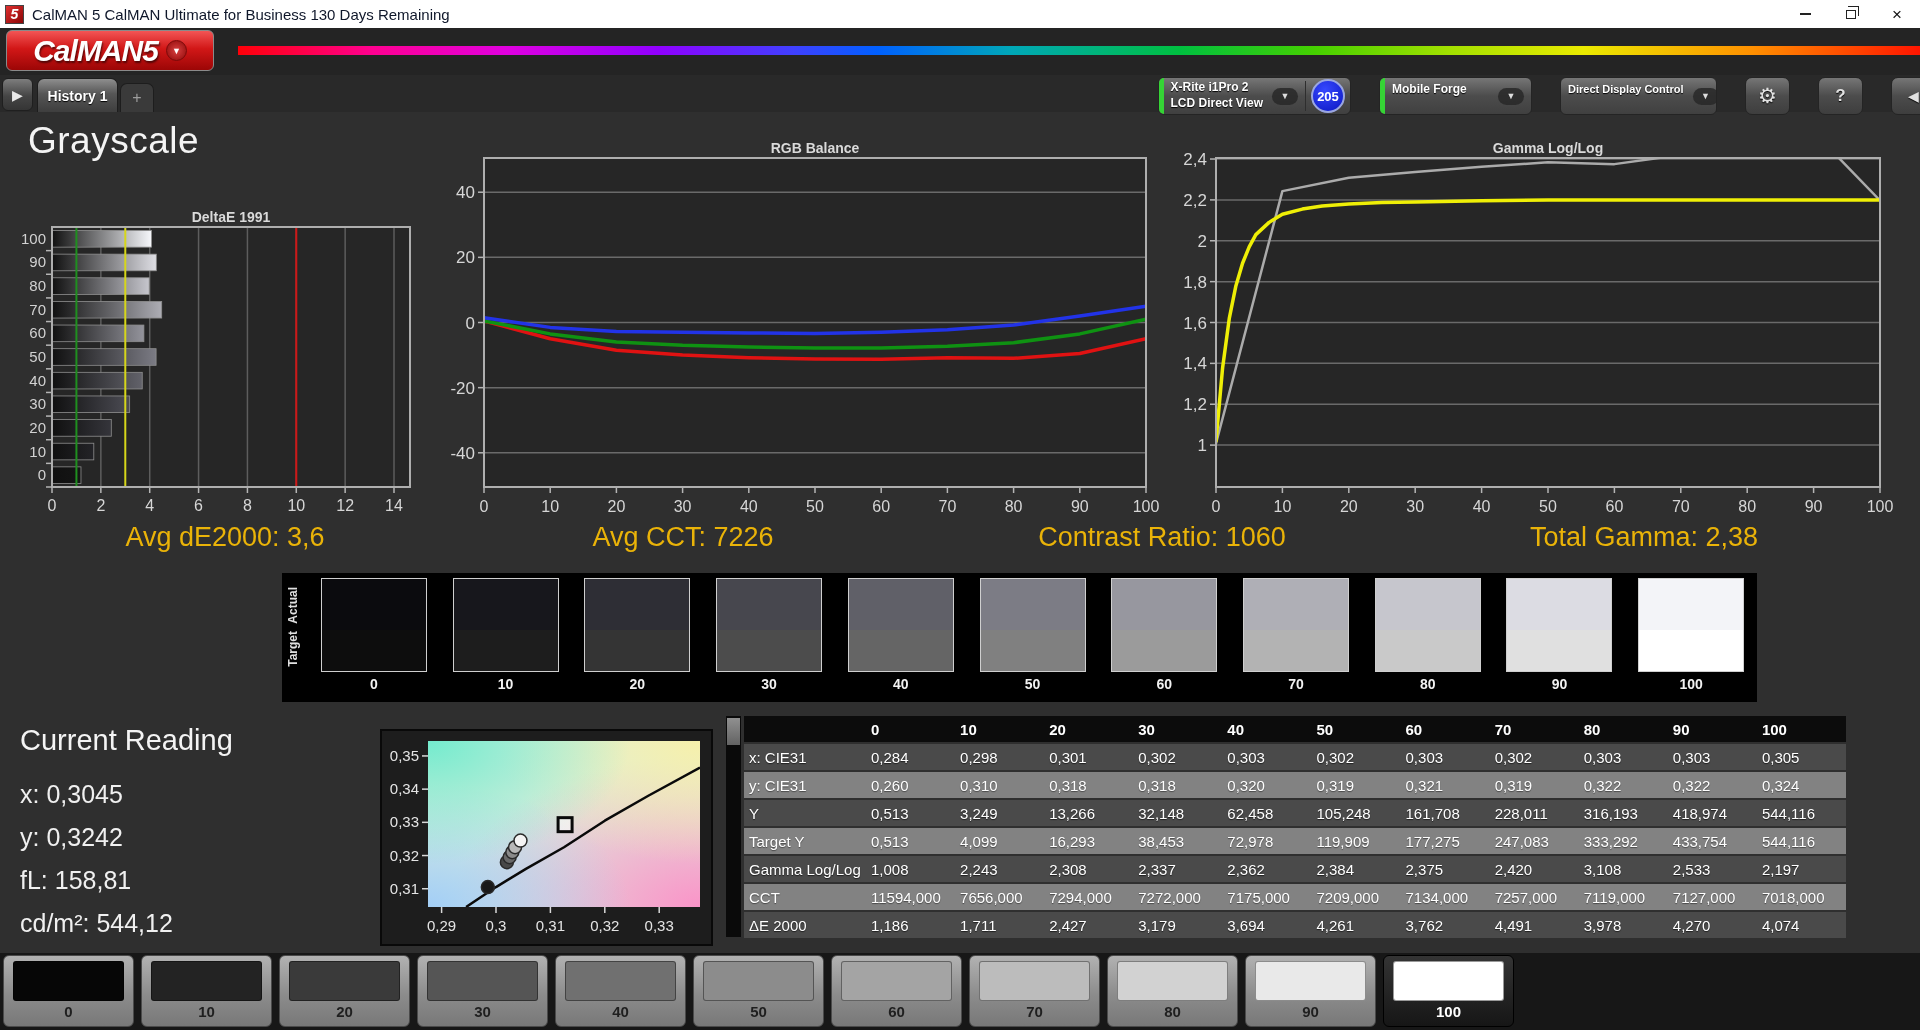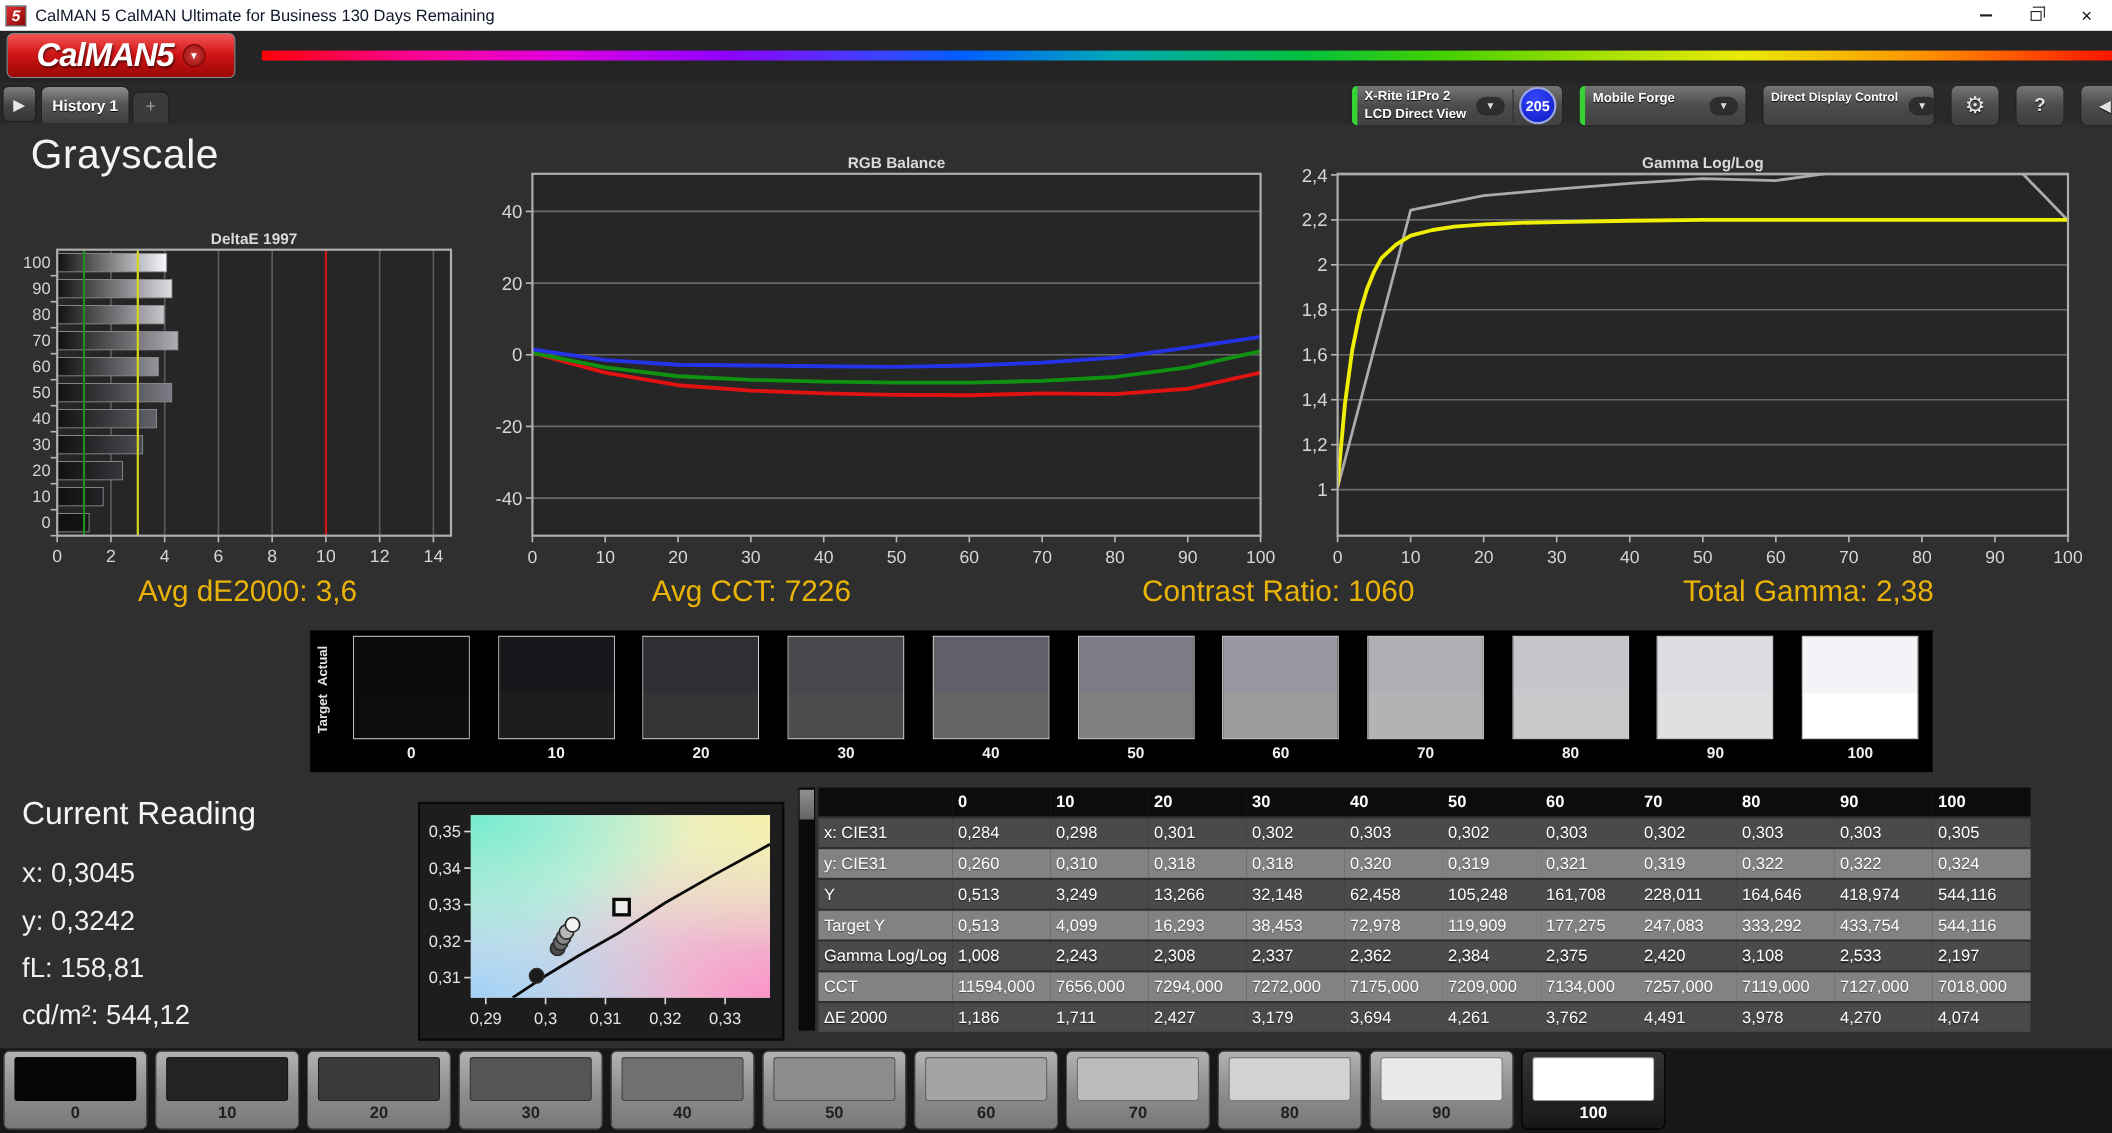--- a/index.html
+++ b/index.html
@@ -38,21 +38,21 @@
   .nav-btn { position:absolute; left:2px; top:3px; width:31px; height:33px; border-radius:6px;
     background:linear-gradient(#7d7d7d,#454545 55%,#353535); border:1px solid #1f1f1f; color:#e8e8e8;
     font-size:14px; display:flex; align-items:center; justify-content:center; }
   .tab-history { position:absolute; left:37px; top:3px; width:81px; height:34px;
     background:linear-gradient(#8e8e8e,#565656 45%,#3e3e3e); border:1px solid #1d1d1d; border-bottom:none;
     border-radius:7px 7px 0 0; color:#fff; font-size:14px; font-weight:bold; display:flex; align-items:center;
     justify-content:center; text-shadow:0 1px 1px #000; }
   .tab-add { position:absolute; left:120px; top:8px; width:34px; height:29px; background:#3a3a3a;
     border:1px solid #1d1d1d; border-bottom:none; border-radius:7px 7px 0 0; color:#9d9d9d; font-size:16px;
     display:flex; align-items:center; justify-content:center; }
-  .tb-right { position:absolute; right:0; top:2px; height:38px; display:flex; align-items:center; gap:14px; }
+  .tb-right { position:absolute; right:0; top:2px; height:38px; display:flex; align-items:center; gap:28px; }
   .dd { height:38px; border-radius:6px; background:linear-gradient(#767676,#4c4c4c 50%,#404040);
     border:1px solid #242424; display:flex; align-items:center; overflow:hidden; }
   .dd-bar { width:5px; height:100%; }
   .dd-txt { padding:0 7px; color:#fff; font-weight:bold; font-size:12px; line-height:1.3;
     text-shadow:0 1px 1px #000; white-space:nowrap; }
   .dd-caret { min-width:26px; height:17px; background:rgba(40,40,40,.85); border-radius:9px; color:#ddd;
     font-size:9px; display:flex; align-items:center; justify-content:center; margin:0 7px 0 2px; }
   .dd-div { width:1px; height:30px; background:#2e2e2e; }
   .badge { width:34px; height:34px; border-radius:50%; margin:10px 5px;
     background:radial-gradient(circle at 40% 30%,#3648ff,#0a16c0); border:2px solid #9aa6e0; color:#fff;
@@ -175,21 +175,21 @@
         <span style="font-weight:bold;font-size:17px">?</span>
       </div>
     <div class="sq-btn collapse">
         <span>◀</span>
       </div>
   </div>
 </div>
 
 <div class="page-title">Grayscale</div>
 
-<div class="chart-title" style="left:52px;top:209px;width:358px">DeltaE 1997</div>
+<div class="chart-title" style="left:52px;top:209px;width:358px">DeltaE 1991</div>
 <svg id="svg-deltae" style="left:0;top:212px" width="430" height="300">
     <rect x="52" y="15" width="358" height="260" fill="#262626"></rect>
     <line x1="52" y1="275" x2="52" y2="281" stroke="#b5b5b5" stroke-width="1.5"></line>
     <text x="52" y="299" text-anchor="middle" font-size="16" fill="#d6d6d6">0</text>
     <line x1="100.85714285714286" y1="15" x2="100.85714285714286" y2="275" stroke="#5d5d5d" stroke-width="1.5"></line>
     <line x1="100.85714285714286" y1="275" x2="100.85714285714286" y2="281" stroke="#b5b5b5" stroke-width="1.5"></line>
     <text x="100.85714285714286" y="299" text-anchor="middle" font-size="16" fill="#d6d6d6">2</text>
     <line x1="149.71428571428572" y1="15" x2="149.71428571428572" y2="275" stroke="#5d5d5d" stroke-width="1.5"></line>
     <line x1="149.71428571428572" y1="275" x2="149.71428571428572" y2="281" stroke="#b5b5b5" stroke-width="1.5"></line>
     <text x="149.71428571428572" y="299" text-anchor="middle" font-size="16" fill="#d6d6d6">4</text>
@@ -586,21 +586,21 @@
     <div class="dt-cell dt-light">0,324</div>
     <div class="dt-cell dt-dark">Y</div>
     <div class="dt-cell dt-dark">0,513</div>
     <div class="dt-cell dt-dark">3,249</div>
     <div class="dt-cell dt-dark">13,266</div>
     <div class="dt-cell dt-dark">32,148</div>
     <div class="dt-cell dt-dark">62,458</div>
     <div class="dt-cell dt-dark">105,248</div>
     <div class="dt-cell dt-dark">161,708</div>
     <div class="dt-cell dt-dark">228,011</div>
-    <div class="dt-cell dt-dark">164,646</div>
+    <div class="dt-cell dt-dark">316,193</div>
     <div class="dt-cell dt-dark">418,974</div>
     <div class="dt-cell dt-dark">544,116</div>
     <div class="dt-cell dt-light">Target Y</div>
     <div class="dt-cell dt-light">0,513</div>
     <div class="dt-cell dt-light">4,099</div>
     <div class="dt-cell dt-light">16,293</div>
     <div class="dt-cell dt-light">38,453</div>
     <div class="dt-cell dt-light">72,978</div>
     <div class="dt-cell dt-light">119,909</div>
     <div class="dt-cell dt-light">177,275</div>

